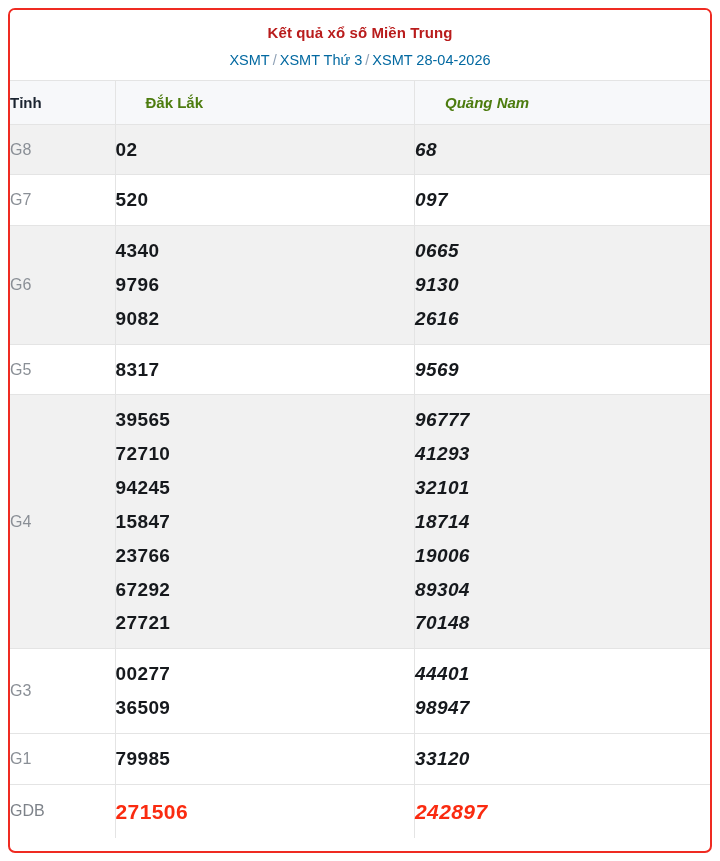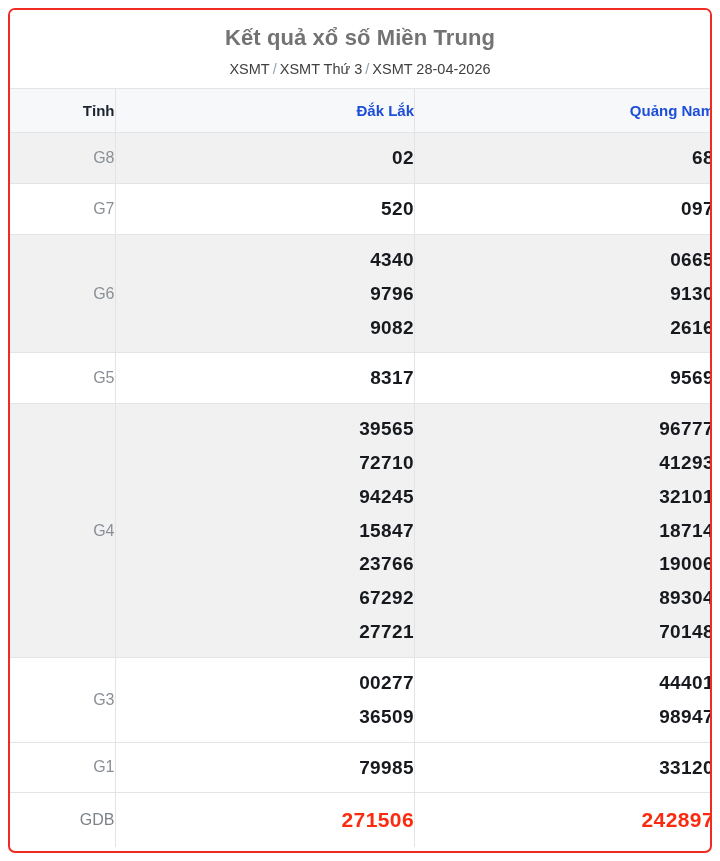--- a/index.html
+++ b/index.html
@@ -27,74 +27,75 @@
     overflow: hidden;
   }
 
   
   .card-header {
     padding: 14px 10px 10px 10px;
     text-align: center;
     background: #ffffff;
   }
   .card-title {
-    font-size: 22px;
+    font-size: 15px;
     font-weight: bold;
-    color: #737373;
+    color: #b91c1c;
     line-height: 1.25;
     margin: 0 0 8px 0;
     letter-spacing: 0.1px;
   }
   .breadcrumb {
     font-size: 14.5px;
     line-height: 1.3;
     color: #e8554a;
     white-space: nowrap;
   }
   .breadcrumb .crumb {
-    color: #404040;
+    color: #0369a1;
     text-decoration: none;
   }
   .breadcrumb .sep {
     color: #8fa1b6;
     padding: 0 3px;
   }
 
   
   .result-table {
     width: 100%;
     border-collapse: collapse;
     table-layout: fixed;
   }
   .result-table col.c-prize { width: 105px; }
   .result-table col.c-prov  { width: 299.5px; }
 
   .result-table th,
   .result-table td {
     border-top: 1px solid #e4e4e4;
     border-right: 1px solid #e4e4e4;
-    text-align: right;
+    text-align: left;
     vertical-align: middle;
     padding: 0;
   }
   .result-table th:last-child,
-  .result-table td:last-child { border-right: none; }
+  .result-table td:last-child { border-right: none; font-style: italic; }
 
   thead th {
     background: #f7f8fa;
     border-top: none;
     height: 44px;
     font-size: 15px;
     font-weight: bold;
   }
   th.prize-head {
     color: #1b2430;
   }
   th.province-head {
-    color: #1d4ed8;
+    color: #4d7c0f;
+    padding-left: 30px;
   }
 
   tbody tr.shade td { background: #f1f1f1; }
   tbody tr.plain td { background: #ffffff; }
 
   td.prize-label {
     font-size: 16px;
     color: #8a8f96;
     font-weight: normal;
   }

